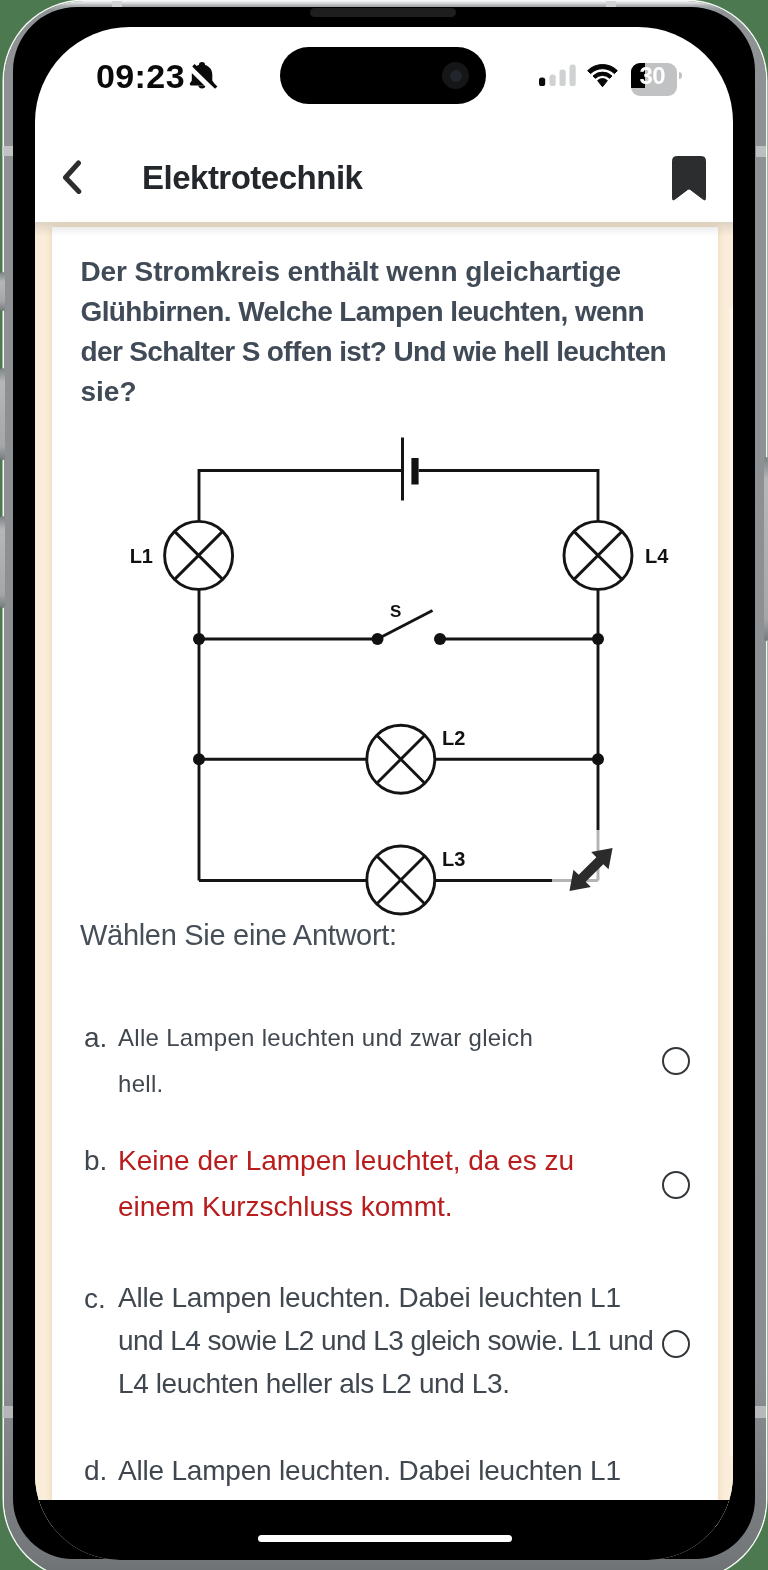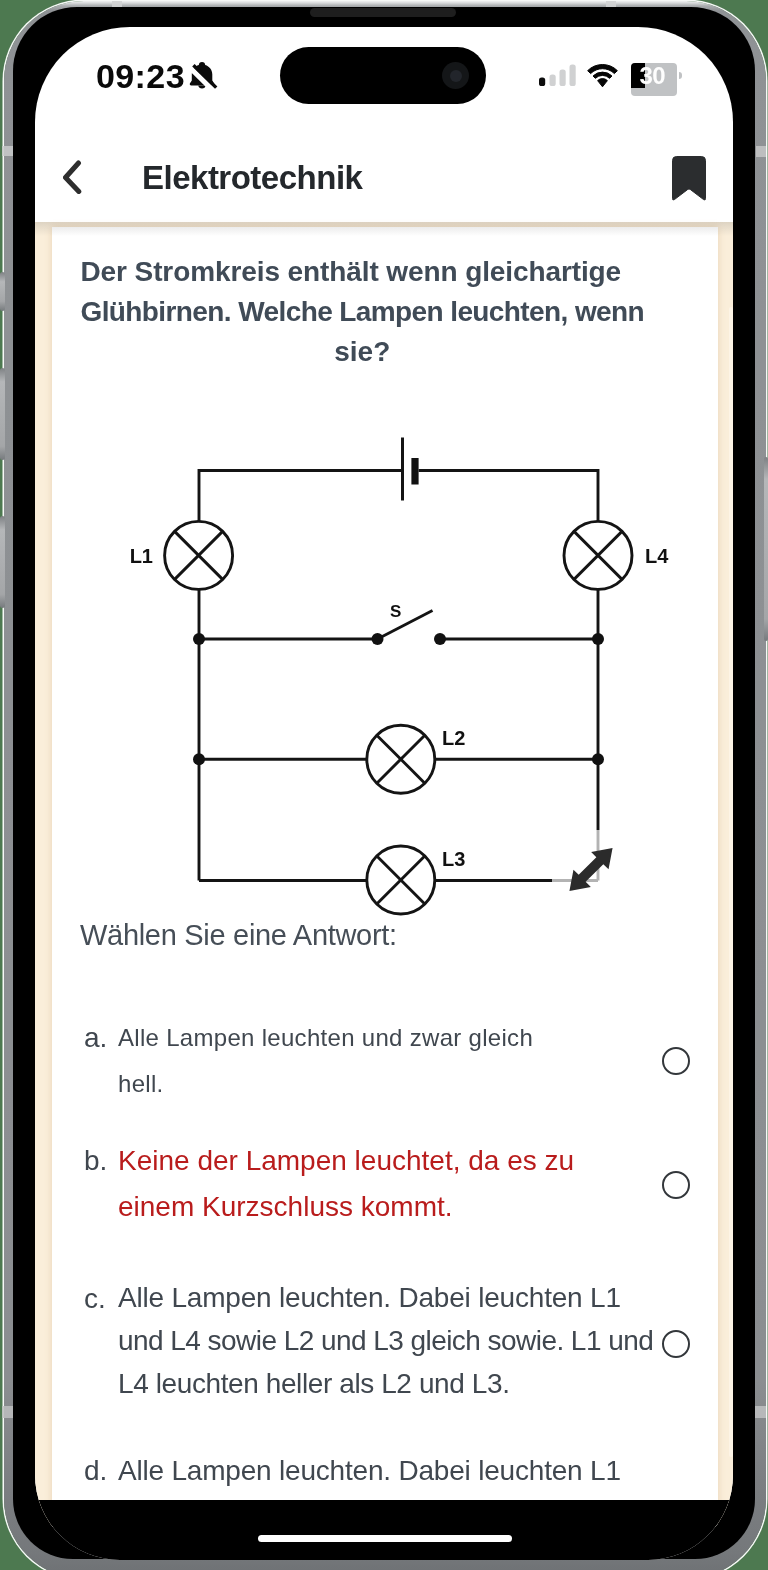--- a/index.html
+++ b/index.html
@@ -64,21 +64,21 @@
   </svg>
 
   <svg class="abs" style="left:551px;top:33px;" width="33" height="29" viewBox="0 0 33 29">
     <g fill="#060606" stroke="#060606" stroke-width="1" stroke-linejoin="round">
       <path d="M1.65 10.65 A21 21 0 0 1 31.35 10.65 L28.38 13.62 A16.8 16.8 0 0 0 4.62 13.62 Z"></path>
       <path d="M7.03 16.03 A13.4 13.4 0 0 1 25.97 16.03 L23.64 18.36 A10.1 10.1 0 0 0 9.36 18.36 Z"></path>
       <path d="M11.62 20.62 A6.9 6.9 0 0 1 21.38 20.62 L16.5 26.8 Z"></path>
     </g>
   </svg>
 
-  <div class="abs" style="left:596px;top:36px;width:45.5px;height:33px;border-radius:4px;background:#c0c2c4;overflow:hidden;">
+  <div class="abs" style="left:596px;top:36px;width:45.5px;height:33px;border-radius:9px;background:#c0c2c4;overflow:hidden;">
     <div class="abs" style="left:0;top:0;width:14px;height:24.5px;background:#000;"></div>
     <div class="abs" style="left:-1.5px;top:-1px;width:45.5px;text-align:center;font-size:24px;font-weight:bold;color:#fdfdfd;letter-spacing:-0.5px;">30</div>
   </div>
   <div class="abs" style="left:643.5px;top:45px;width:3.6px;height:7px;border-radius:0 4px 4px 0;background:#c0c2c4;"></div>
 
   <svg class="abs" style="left:28px;top:133px;" width="20" height="34" viewBox="0 0 20 34">
     <polyline points="15.5,3 2.5,17.5 15.8,31.5" fill="none" stroke="#2e2e2e" stroke-width="5" stroke-linecap="round" stroke-linejoin="round"></polyline>
   </svg>
 
   <div class="abs" id="navtitle" style="left:107px;top:132px;font-size:33px;font-weight:bold;color:#24282c;letter-spacing:-0.5px;">Elektrotechnik</div>
@@ -91,21 +91,22 @@
 
   <div class="abs" style="left:17px;top:200px;width:666px;height:1300px;background:#ffffff;box-shadow:0 0 7px rgba(185,145,95,0.28);"></div>
 
   <div class="abs" style="left:0;top:195px;width:698px;height:14px;background:linear-gradient(180deg,rgba(90,90,90,0.18),rgba(120,120,120,0.0));"></div>
 
   <div class="abs" style="left:694px;top:280px;width:4px;height:1150px;background:#fdf4e6;border-radius:3px;"></div>
 
   <div class="abs" id="question" style="left:45.5px;top:225px;font-size:28px;font-weight:bold;color:#404b57;line-height:40px;white-space:nowrap;">
     <div id="q1" style="letter-spacing:-0.1px;">Der Stromkreis enthält wenn gleichartige</div>
     <div id="q2" style="letter-spacing:-0.6px;">Glühbirnen. Welche Lampen leuchten, wenn</div>
-    <div id="q4" style="letter-spacing:0px;text-align:center;">sie?</div>
+    <div id="q3" style="letter-spacing:-0.65px;">der Schalter S offen ist? Und wie hell leuchten</div>
+    <div id="q4" style="letter-spacing:0px;">sie?</div>
   </div>
 
   <svg class="abs" id="circuit" style="left:90px;top:400px;" width="560" height="505" viewBox="125 427 560 505">
     <g fill="none" stroke="#141414" stroke-width="2.9">
 
       <polyline points="199,521.5 199,470.5 401,470.5"></polyline>
       <polyline points="418.6,470.5 598,470.5 598,521.5"></polyline>
 
       <line x1="402.5" y1="437.5" x2="402.5" y2="500.5" stroke-width="3"></line>
       <rect x="411.4" y="458" width="7.2" height="26.5" fill="#111" stroke="none"></rect>

